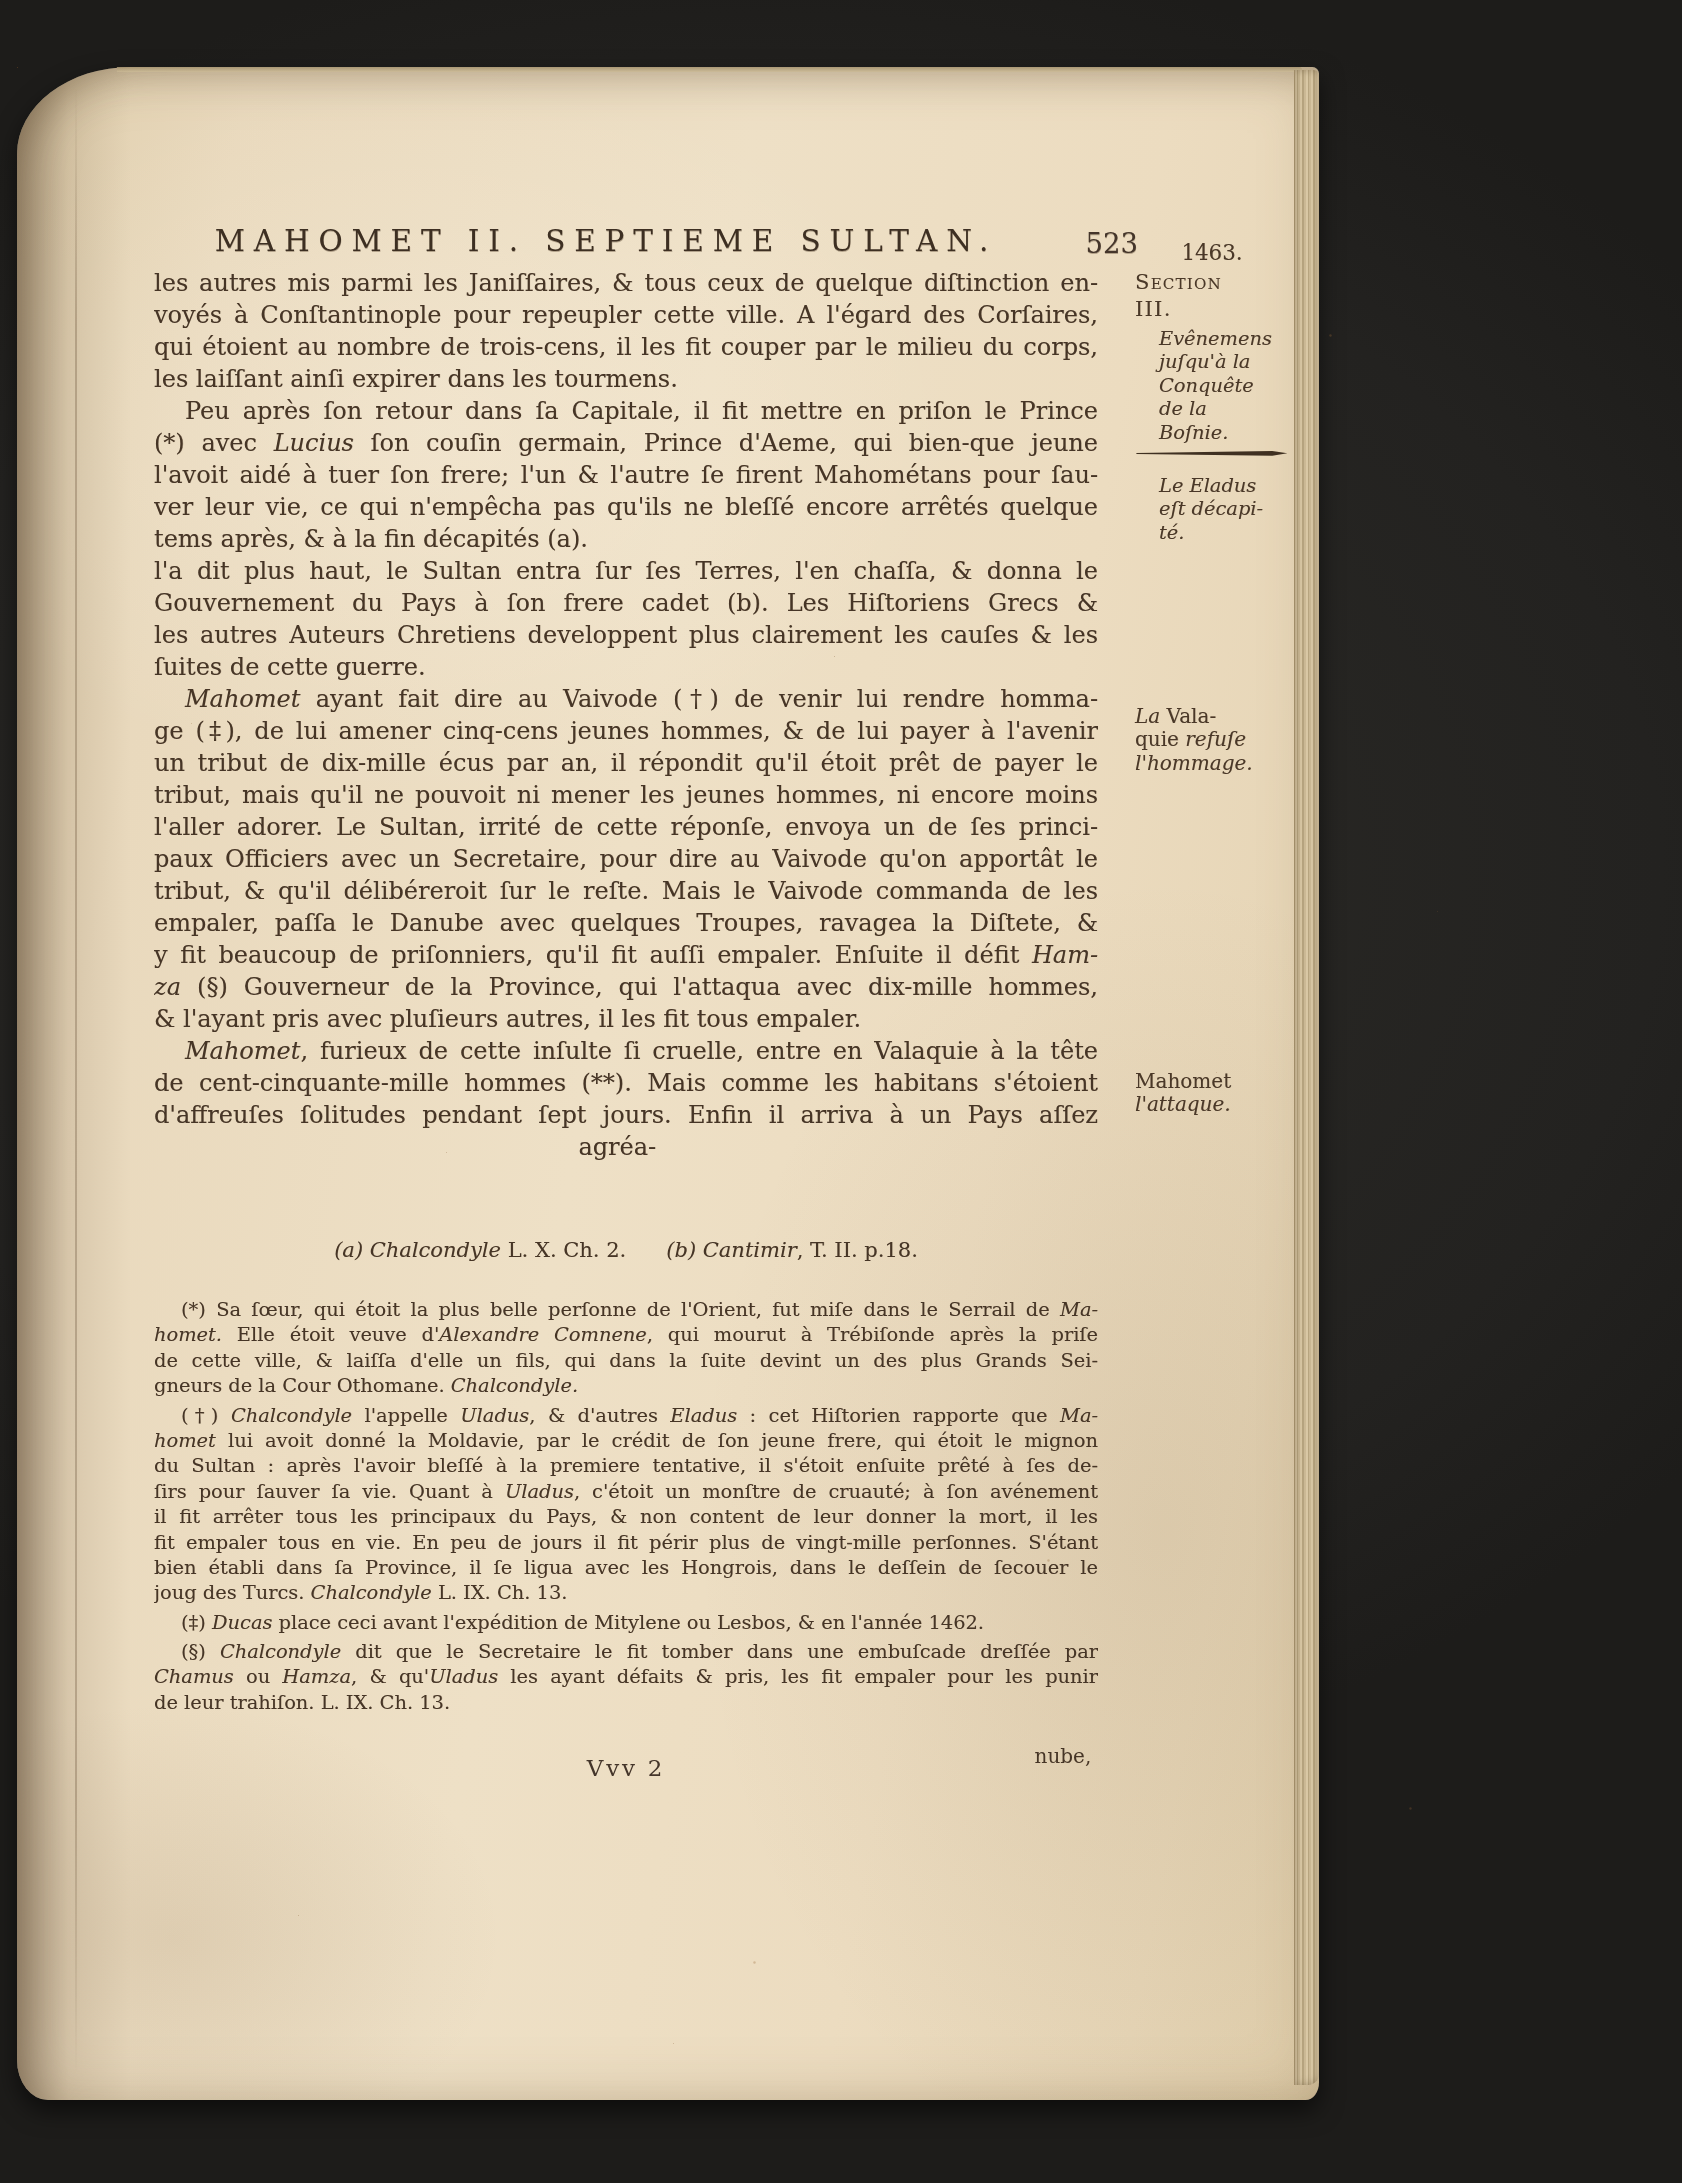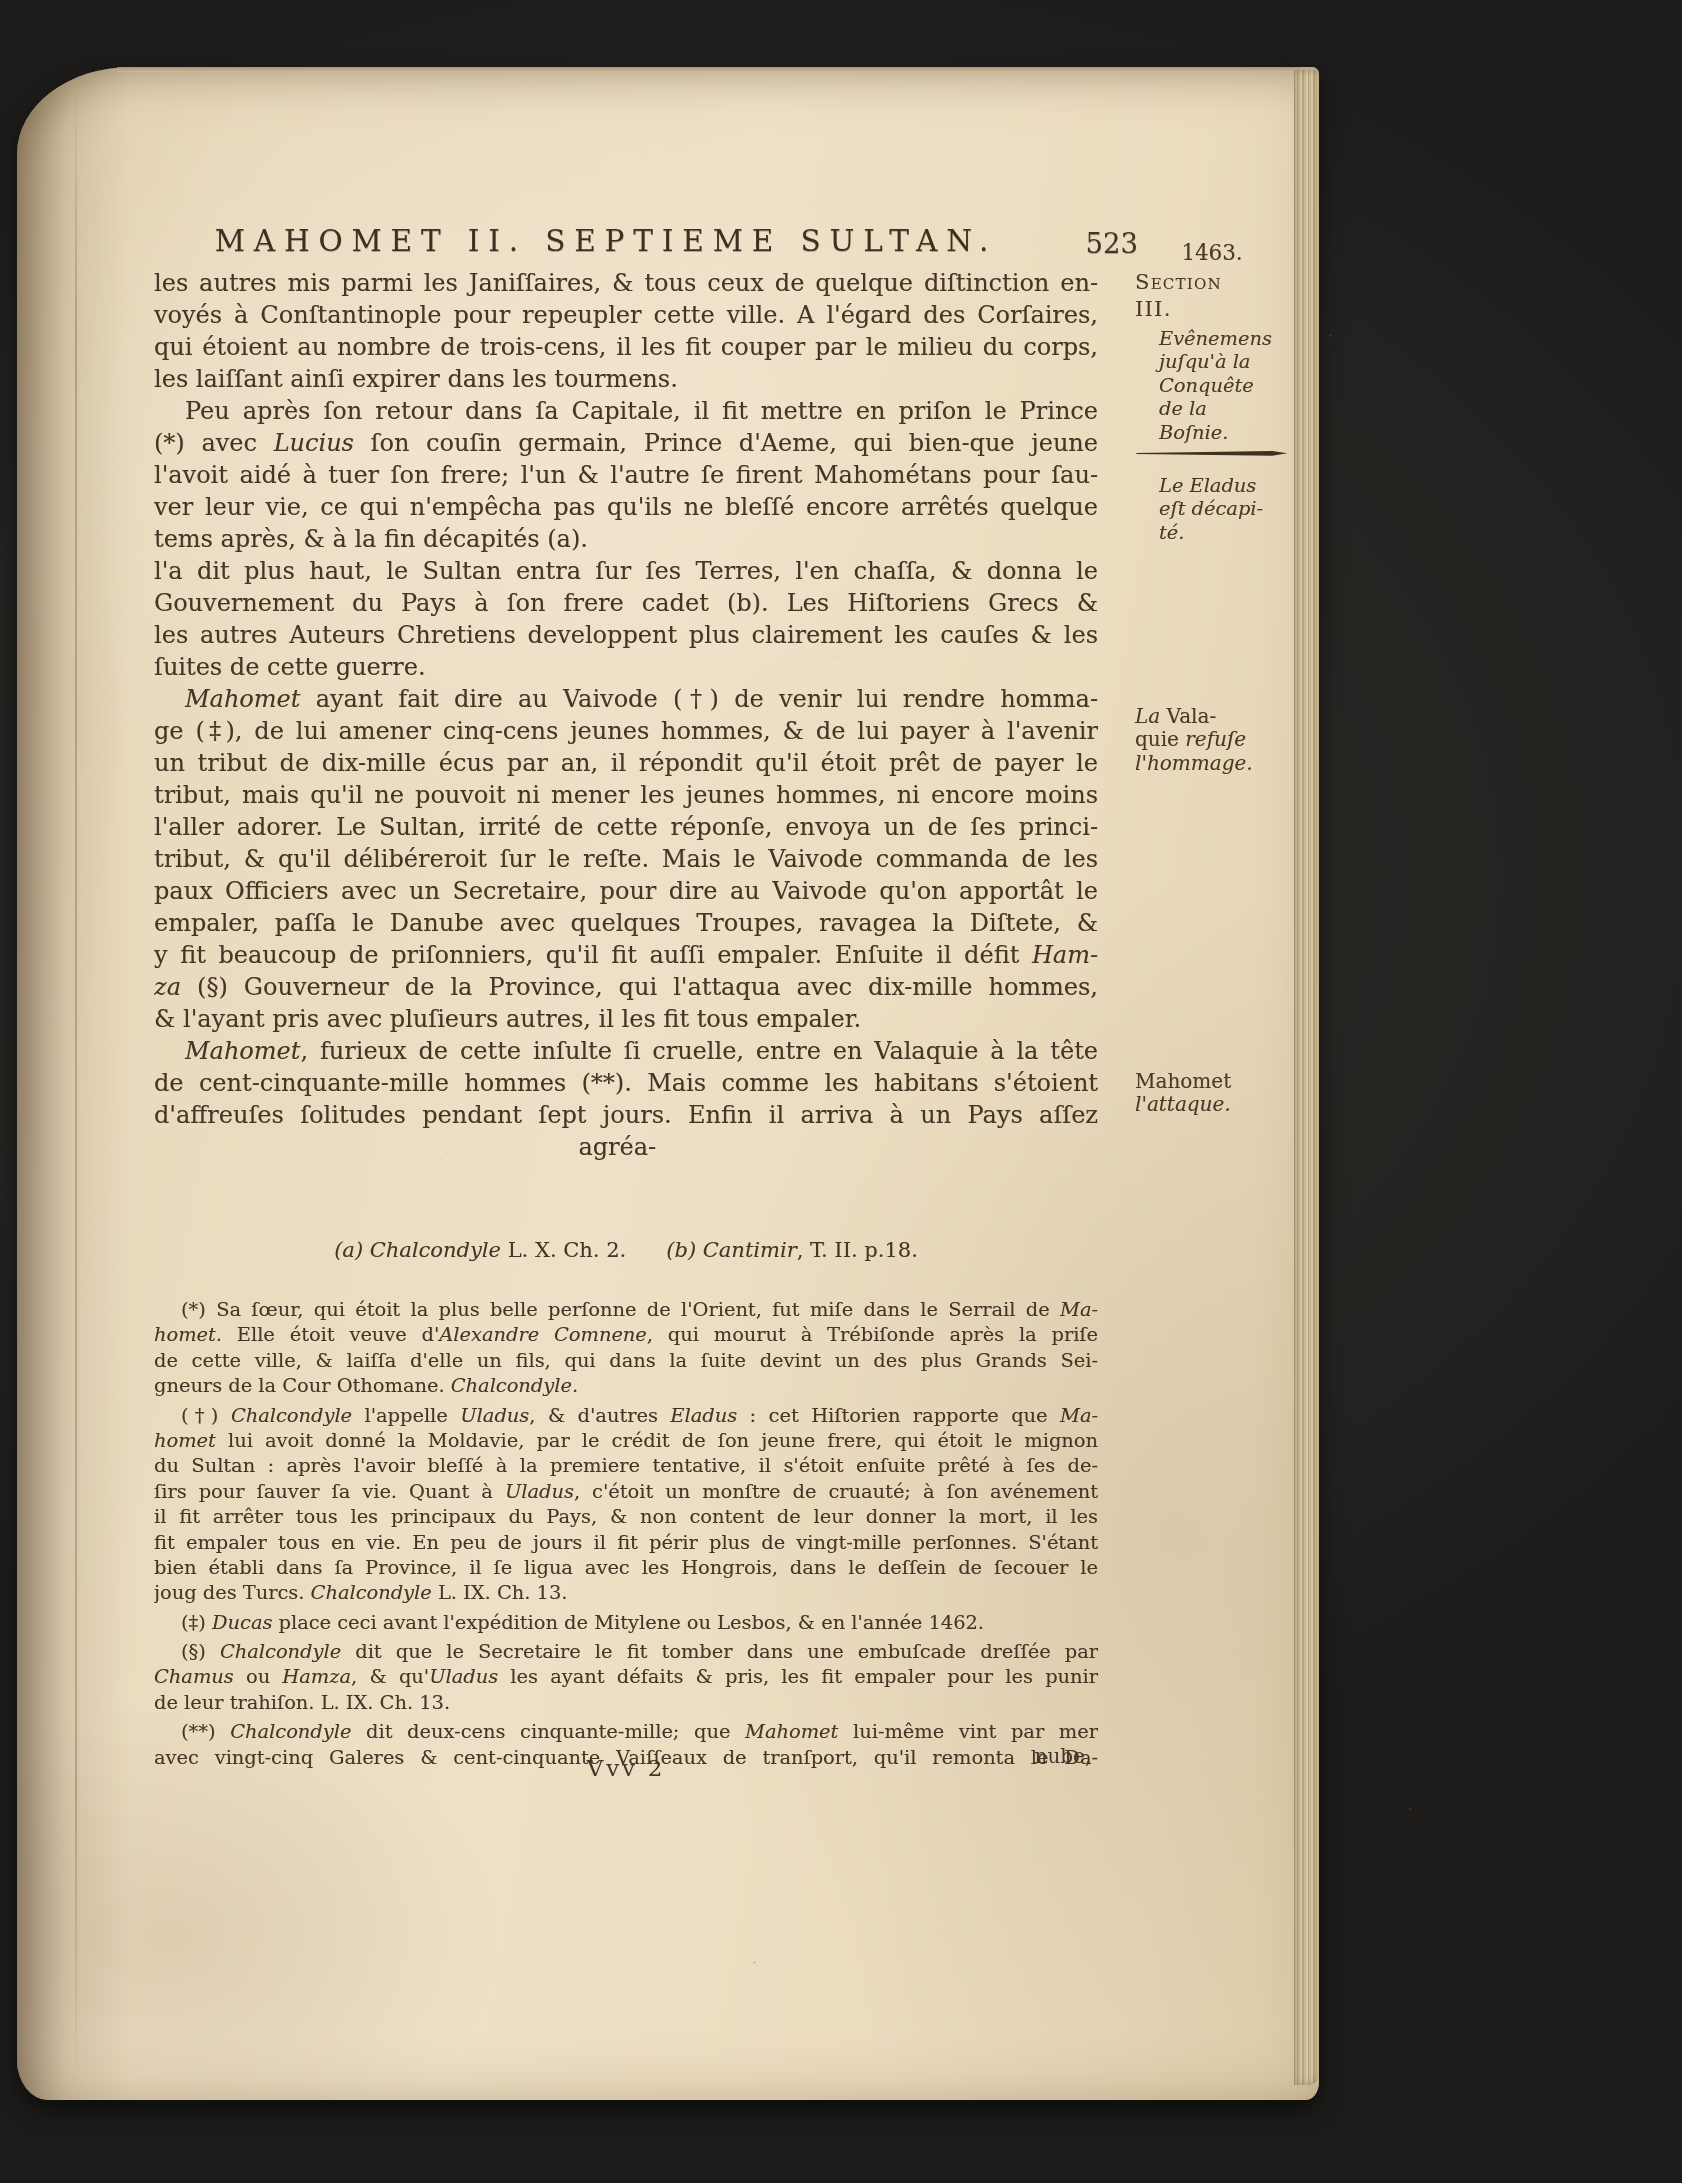--- a/index.html
+++ b/index.html
@@ -131,22 +131,22 @@
             <div class="line">Gouvernement du Pays à ſon frere cadet (b). Les Hiſtoriens Grecs &amp;</div>
             <div class="line">les autres Auteurs Chretiens developpent plus clairement les cauſes &amp; les</div>
             <div class="line flush">ſuites de cette guerre.</div>
           </div>
           <div class="para">
             <div class="line indent"><span class="it">Mahomet</span> ayant fait dire au Vaivode (†) de venir lui rendre homma-</div>
             <div class="line">ge (‡), de lui amener cinq-cens jeunes hommes, &amp; de lui payer à l'avenir</div>
             <div class="line">un tribut de dix-mille écus par an, il répondit qu'il étoit prêt de payer le</div>
             <div class="line">tribut, mais qu'il ne pouvoit ni mener les jeunes hommes, ni encore moins</div>
             <div class="line">l'aller adorer. Le Sultan, irrité de cette réponſe, envoya un de ſes princi-</div>
+            <div class="line">paux Officiers avec un Secretaire, pour dire au Vaivode qu'on apportât le</div>
             <div class="line">tribut, &amp; qu'il délibéreroit ſur le reſte. Mais le Vaivode commanda de les</div>
-            <div class="line">paux Officiers avec un Secretaire, pour dire au Vaivode qu'on apportât le</div>
             <div class="line">empaler, paſſa le Danube avec quelques Troupes, ravagea la Diſtete, &amp;</div>
             <div class="line">y fit beaucoup de priſonniers, qu'il fit auſſi empaler. Enſuite il défit <span class="it">Ham-</span></div>
             <div class="line"><span class="it">za</span> (§) Gouverneur de la Province, qui l'attaqua avec dix-mille hommes,</div>
             <div class="line flush">&amp; l'ayant pris avec pluſieurs autres, il les fit tous empaler.</div>
           </div>
           <div class="para">
             <div class="line indent"><span class="it">Mahomet</span>, furieux de cette inſulte ſi cruelle, entre en Valaquie à la tête</div>
             <div class="line">de cent-cinquante-mille hommes (**). Mais comme les habitans s'étoient</div>
             <div class="line">d'affreuſes ſolitudes pendant ſept jours. Enfin il arriva à un Pays aſſez</div>
           </div>
@@ -174,24 +174,20 @@
           <div class="line flush">joug des Turcs. <span class="it">Chalcondyle</span> L. IX. Ch. 13.</div>
         </div>
         <div class="fnpara">
           <div class="line indent flush">(‡) <span class="it">Ducas</span> place ceci avant l'expédition de Mitylene ou Lesbos, &amp; en l'année 1462.</div>
         </div>
         <div class="fnpara">
           <div class="line indent">(§) <span class="it">Chalcondyle</span> dit que le Secretaire le fit tomber dans une embuſcade dreſſée par</div>
           <div class="line"><span class="it">Chamus</span> ou <span class="it">Hamza</span>, &amp; qu'<span class="it">Uladus</span> les ayant défaits &amp; pris, les fit empaler pour les punir</div>
           <div class="line flush">de leur trahiſon. L. IX. Ch. 13.</div>
         </div>
-        <div class="fnpara">
-          <div class="line indent">(**) <span class="it">Chalcondyle</span> dit deux-cens cinquante-mille; que <span class="it">Mahomet</span> lui-même vint par mer</div>
-          <div class="line">avec vingt-cinq Galeres &amp; cent-cinquante Vaiſſeaux de tranſport, qu'il remonta le Da-</div>
-        </div>
       </div>
 
     <div class="sig-row">
       <span class="signature">Vvv 2</span>
       <span class="catchword-foot">nube,</span>
     </div>
 
     <aside class="margin">
       <div class="mn mn-year">1463.</div>
       <div class="mn mn-section" id="mn-section">

